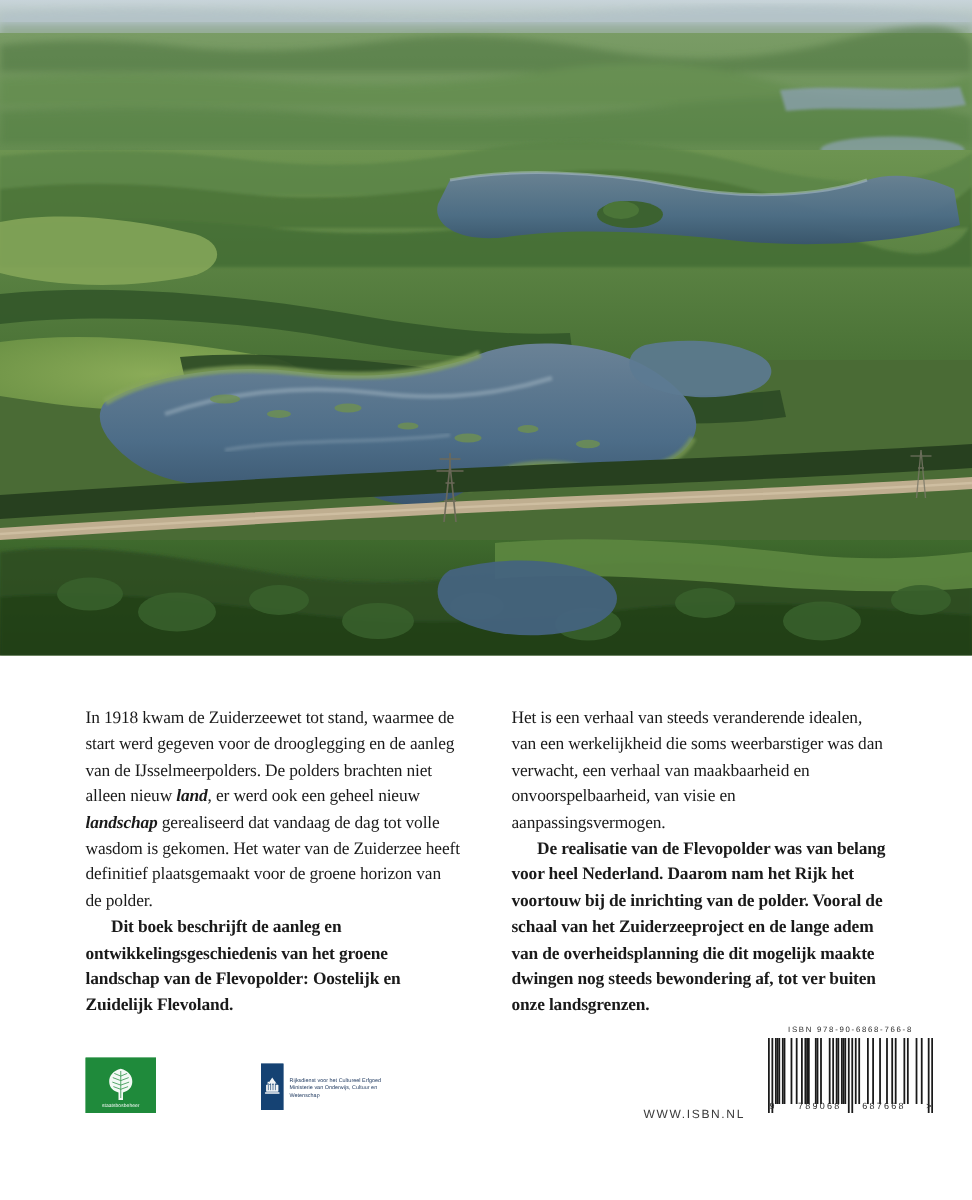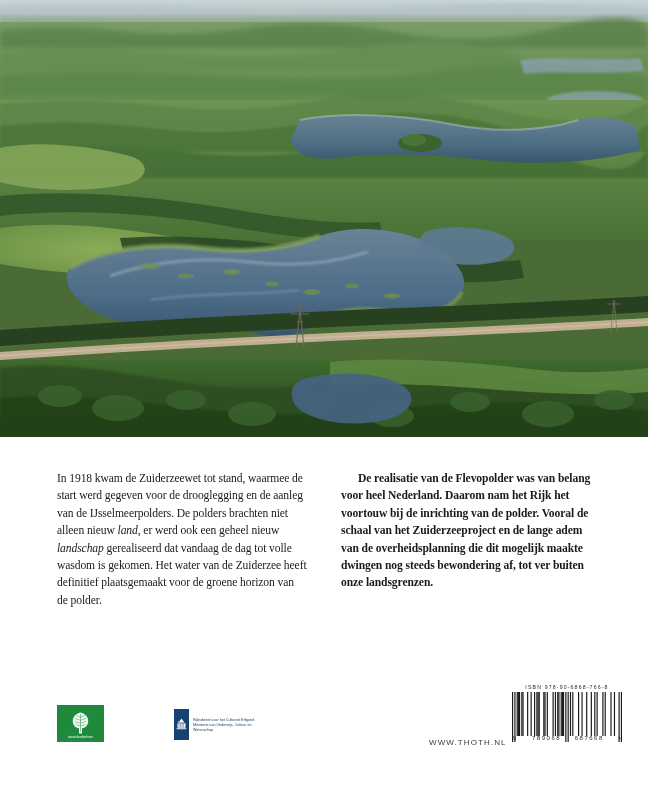--- a/index.html
+++ b/index.html
@@ -60,21 +60,21 @@
     font-size: 11.6px;
     line-height: 17.4px;
     color: #1a1a1a;
     text-align: left;
     letter-spacing: -0.1px;
   }
   .col p.indent {
     text-indent: 17px;
     font-weight: bold;
   }
-  .col p em { font-style: italic; }
+  .col p em { font-style: italic; font-weight: bold; }
 
   
   .logos {
     position: absolute;
     left: 57px;
     top: 268px;
     display: flex;
     align-items: flex-start;
   }
   .logo-sbb {
@@ -320,22 +320,24 @@
 
       <rect x="0" y="0" width="648" height="437" fill="none"></rect>
       <rect x="0" y="0" width="648" height="437" fill="url(#skyG)" opacity="0.0"></rect>
     </svg>
   </div>
 
   <div class="text-area">
     <div class="columns">
       <div class="col" id="col-left">
           <p><span>In 1918 kwam de Zuiderzeewet tot stand, waarmee de start werd gegeven voor de drooglegging en de aanleg van de IJsselmeerpolders. De polders brachten niet alleen nieuw </span><em>land</em><span>, er werd ook een geheel nieuw </span><em>landschap</em><span> gerealiseerd dat vandaag de dag tot volle wasdom is gekomen. Het water van de Zuiderzee heeft definitief plaatsgemaakt voor de groene horizon van de polder.</span></p>
+          <p class="indent"><span>Dit boek beschrijft de aanleg en ontwikkelingsgeschiedenis van het groene landschap van de Flevopolder: Oostelijk en Zuidelijk Flevoland.</span></p>
         </div>
       <div class="col" id="col-right">
+          <p><span>Het is een verhaal van steeds veranderende idealen, van een werkelijkheid die soms weerbarstiger was dan verwacht, een verhaal van maakbaarheid en onvoorspelbaarheid, van visie en aanpassingsvermogen.</span></p>
           <p class="indent"><span>De realisatie van de Flevopolder was van belang voor heel Nederland. Daarom nam het Rijk het voortouw bij de inrichting van de polder. Vooral de schaal van het Zuiderzeeproject en de lange adem van de overheidsplanning die dit mogelijk maakte dwingen nog steeds bewondering af, tot ver buiten onze landsgrenzen.</span></p>
         </div>
     </div>
 
     <div class="logos">
       <div class="logo-sbb">
         <svg viewBox="0 0 47 37" aria-hidden="true">
           <rect x="0" y="0" width="47" height="37" fill="#1f8a3b"></rect>
           <g fill="#ffffff">
             <path d="M23.5 7.5 C 18.6 8.6 15.6 12.2 15.8 16.4 C 16 20.1 18.4 22.6 22 23.3
@@ -369,21 +371,21 @@
           <g stroke="#154273" stroke-width="0.45">
             <path d="M4.9 13.2 L4.9 17.8 M6.4 13.2 L6.4 17.8 M8.0 13.2 L8.0 17.8 M9.6 13.2 L9.6 17.8"></path>
           </g>
         </svg>
       </div>
       <div class="rce-text">Rijksdienst voor het Cultureel Erfgoed
 Ministerie van Onderwijs, Cultuur en
 Wetenschap</div>
     </div>
 
-    <div class="website" style="position:absolute; left:429px; top:301px;">WWW.THOTH.NL</div>
+    <div class="website" style="position:absolute; left:429px; top:301px;">WWW.ISBN.NL</div>
   </div>
 
   <div class="barcode-block">
     <div class="isbn-line">ISBN 978-90-6868-766-8</div>
     <svg class="barcode-bars" id="barcode-svg" viewBox="0 0 110 52" preserveAspectRatio="none" aria-hidden="true">
         <rect x="0" y="0" width="110" height="52" fill="#ffffff"></rect>
         <rect x="0.000" y="0" width="1.181" height="50" fill="#1a1a1a"></rect>
         <rect x="2.316" y="0" width="1.181" height="50" fill="#1a1a1a"></rect>
         <rect x="4.632" y="0" width="1.181" height="44" fill="#1a1a1a"></rect>
         <rect x="5.789" y="0" width="1.181" height="44" fill="#1a1a1a"></rect>

